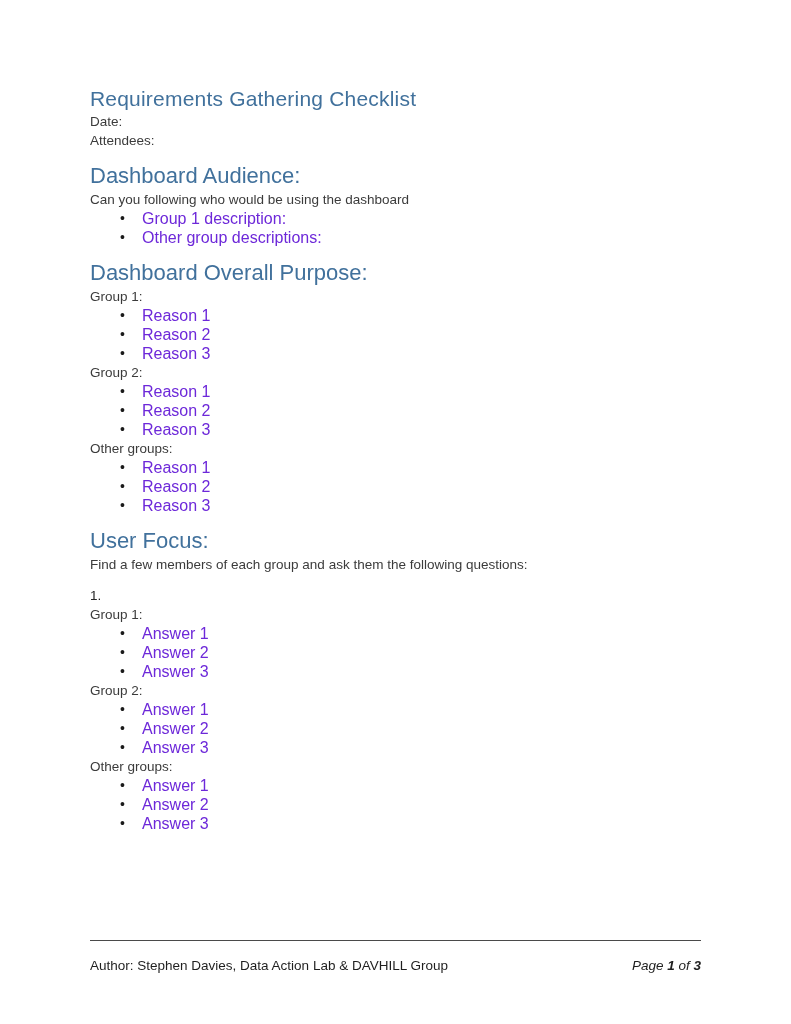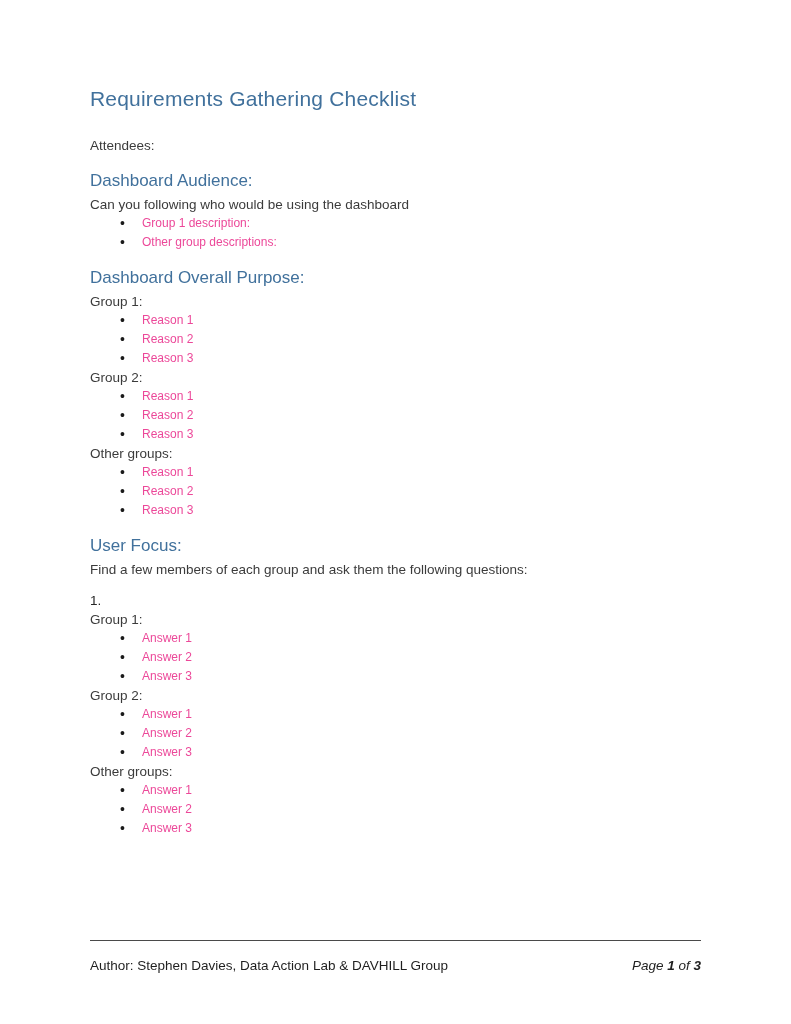--- a/index.html
+++ b/index.html
@@ -19,42 +19,42 @@
     position: absolute;
     left: 90px; top: 86px;
     width: 611px;
   }
   .doc-title {
     font-size: 21px;
     line-height: 1.2;
     color: #41719C;
     font-weight: 400;
     letter-spacing: 0.2px;
-    margin-bottom: 25px;
+    margin-bottom: 1px;
   }
   .body-line {
     font-size: 13.5px;
     line-height: 19px;
     color: #3b3b3b;
   }
   .section-heading {
-    font-size: 17px;
+    font-size: 22px;
     line-height: 21px;
     color: #41719C;
     font-weight: 400;
     margin-top: 15px;
     margin-bottom: 4px;
   }
   ul.bullets {
     list-style: none;
   }
   ul.bullets li {
-    font-size: 12px;
+    font-size: 16px;
     line-height: 19px;
-    color: #ec4899;
+    color: #6d28d9;
     padding-left: 52px;
     position: relative;
   }
   ul.bullets li::before {
     content: "•";
     position: absolute;
     left: 30px;
     color: #1a1a1a;
     font-size: 14px;
   }
@@ -84,20 +84,21 @@
   .footer .pagenum { white-space: pre; font-style: italic; }
   .footer .pagenum b { font-weight: 700; }
 </style>
 </head>
 <body>
 
 <div class="page">
   <div class="content">
 
     <div class="doc-title">Requirements Gathering Checklist</div>
+    <div class="body-line">Date:</div>
     <div class="body-line">Attendees:</div>
 
     <div class="section-heading">Dashboard Audience:</div>
     <div class="body-line">Can you following who would be using the dashboard</div>
     <ul class="bullets">
       <li>Group 1 description:</li>
       <li>Other group descriptions:</li>
     </ul>
 
     <div class="section-heading">Dashboard Overall Purpose:</div>

